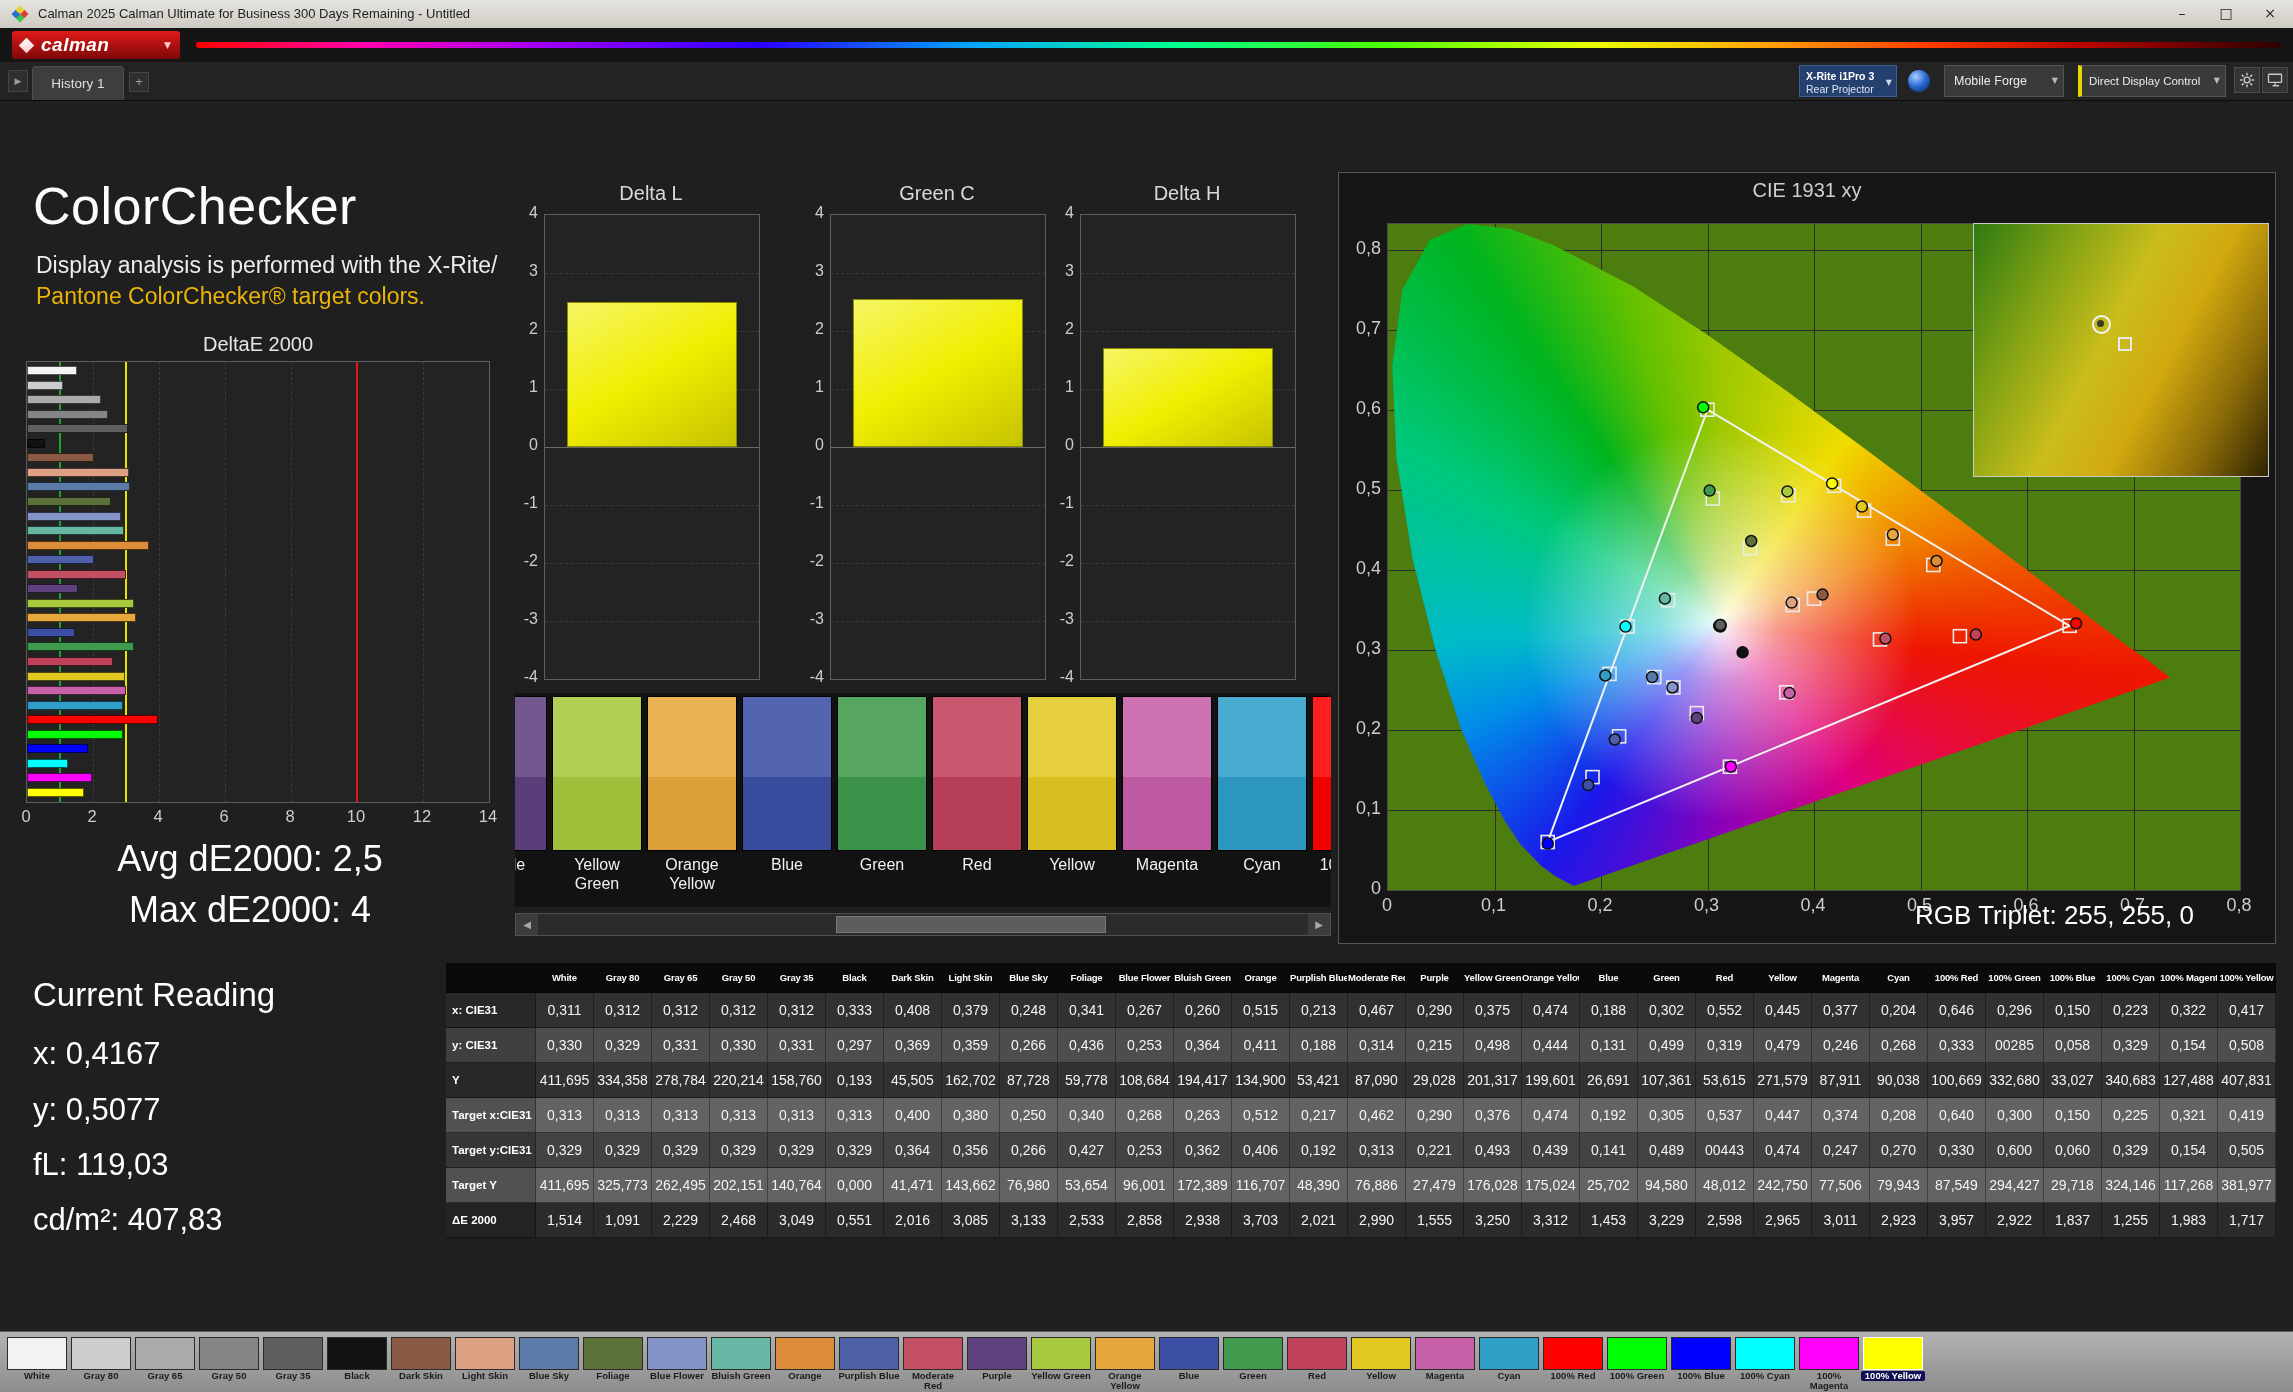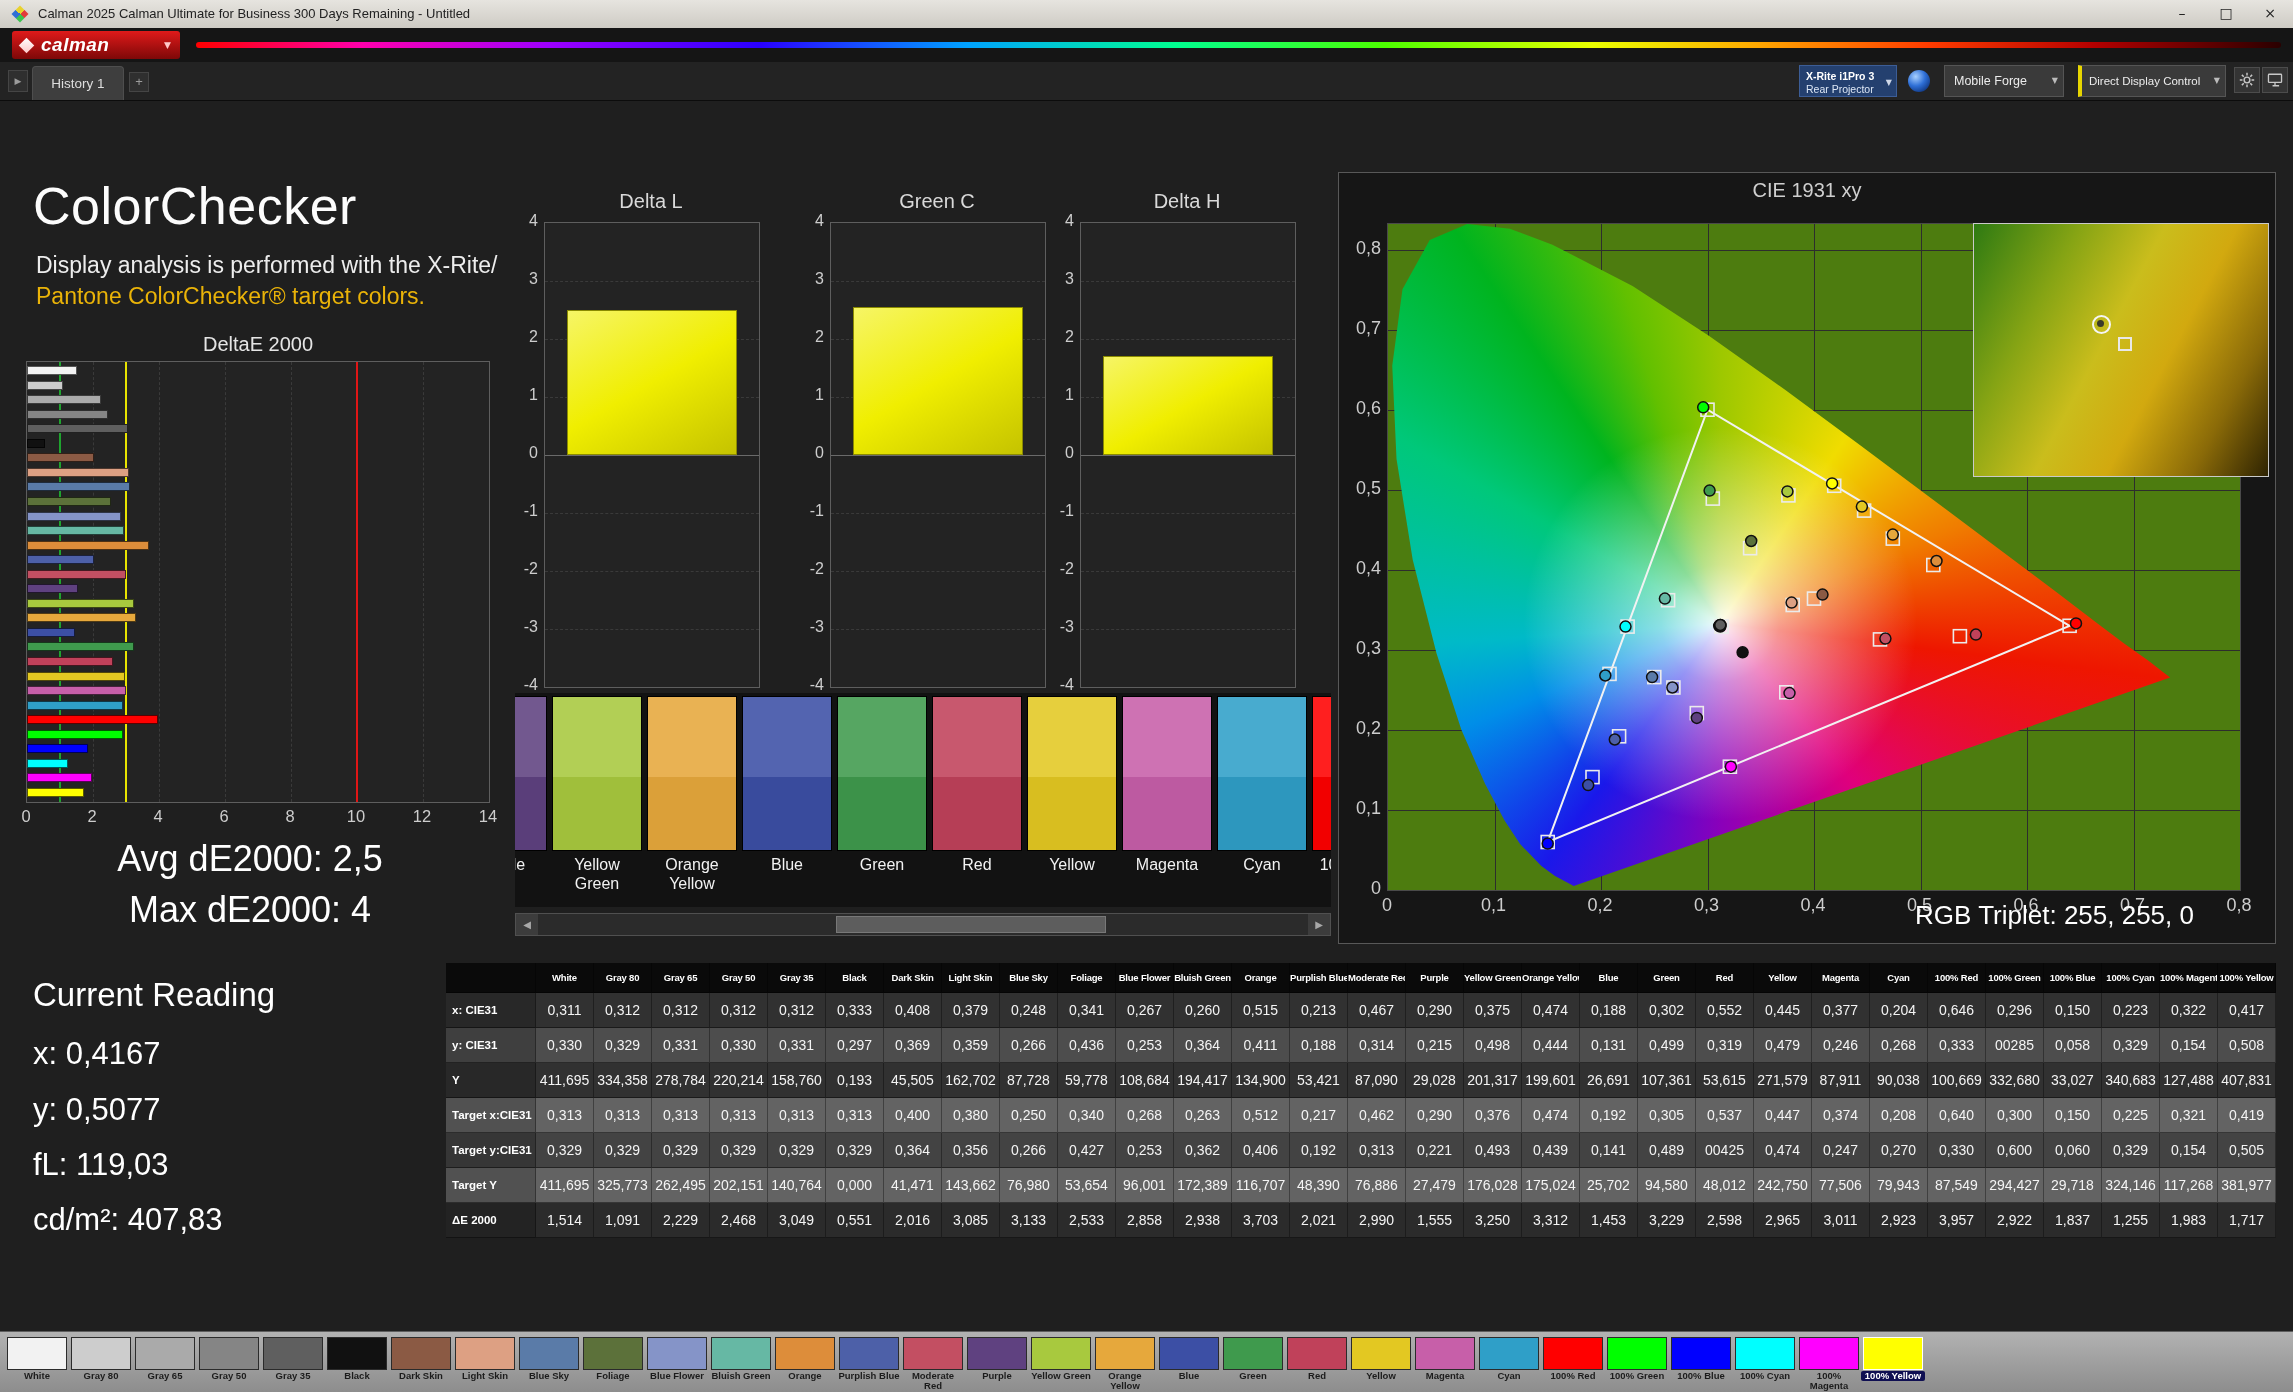--- a/index.html
+++ b/index.html
@@ -59,21 +59,21 @@
   .debar{position:absolute;left:0;height:9px;border:1px solid rgba(0,0,0,.65);box-sizing:border-box;}
   #deltae-xaxis{position:absolute;left:26px;top:807px;width:462px;height:20px;}
   #deltae-xaxis span{position:absolute;width:30px;text-align:center;font-size:16.5px;color:#cdcdcd;}
   #avg-label{position:absolute;left:10px;top:838px;width:480px;text-align:center;font-size:36px;color:#fff;}
   #max-label{position:absolute;left:10px;top:889px;width:480px;text-align:center;font-size:36px;color:#fff;}
   #cr-title{position:absolute;left:33px;top:976px;font-size:33px;color:#fff;}
   .cr-line{position:absolute;left:33px;font-size:31px;color:#fff;}
   #cr-x{top:1036px}#cr-y{top:1092px}#cr-fl{top:1147px}#cr-cd{top:1202px}
 
   
-  .delta-wrap{position:absolute;top:182px;width:258px;height:505px;margin-top:8px;}
+  .delta-wrap{position:absolute;top:182px;width:258px;height:505px;}
   #delta-l{left:502px}#delta-c{left:788px}#delta-h{left:1038px}
   .delta-title{position:absolute;left:42px;top:0;width:214px;text-align:center;font-size:20px;color:#d9d9d9;}
   .delta-frame{position:absolute;left:42px;top:32px;width:214px;height:464px;background:#232323;border:1px solid #5e5e5e;overflow:hidden;}
   .hgrid{position:absolute;left:0;right:0;height:0;border-top:1px dashed #3a3a3a;}
   .zline{position:absolute;left:0;right:0;height:0;border-top:1px solid #6a6a6a;}
   .delta-ylab{position:absolute;width:36px;text-align:right;font-size:16px;color:#cdcdcd;left:0;}
   .delta-bar{position:absolute;left:22px;width:170px;border:1px solid #8a8a00;box-sizing:border-box;}
 
   
   #strip{position:absolute;left:515px;top:693px;width:816px;height:214px;background:#121212;overflow:hidden;}
@@ -660,21 +660,21 @@
         <div class="tcell tdcell">0,253</div>
         <div class="tcell tdcell">0,362</div>
         <div class="tcell tdcell">0,406</div>
         <div class="tcell tdcell">0,192</div>
         <div class="tcell tdcell">0,313</div>
         <div class="tcell tdcell">0,221</div>
         <div class="tcell tdcell">0,493</div>
         <div class="tcell tdcell">0,439</div>
         <div class="tcell tdcell">0,141</div>
         <div class="tcell tdcell">0,489</div>
-        <div class="tcell tdcell">00425</div>
+        <div class="tcell tdcell">00443</div>
         <div class="tcell tdcell">0,474</div>
         <div class="tcell tdcell">0,247</div>
         <div class="tcell tdcell">0,270</div>
         <div class="tcell tdcell">0,330</div>
         <div class="tcell tdcell">0,600</div>
         <div class="tcell tdcell">0,060</div>
         <div class="tcell tdcell">0,329</div>
         <div class="tcell tdcell">0,154</div>
         <div class="tcell tdcell">0,505</div>
       </div>

